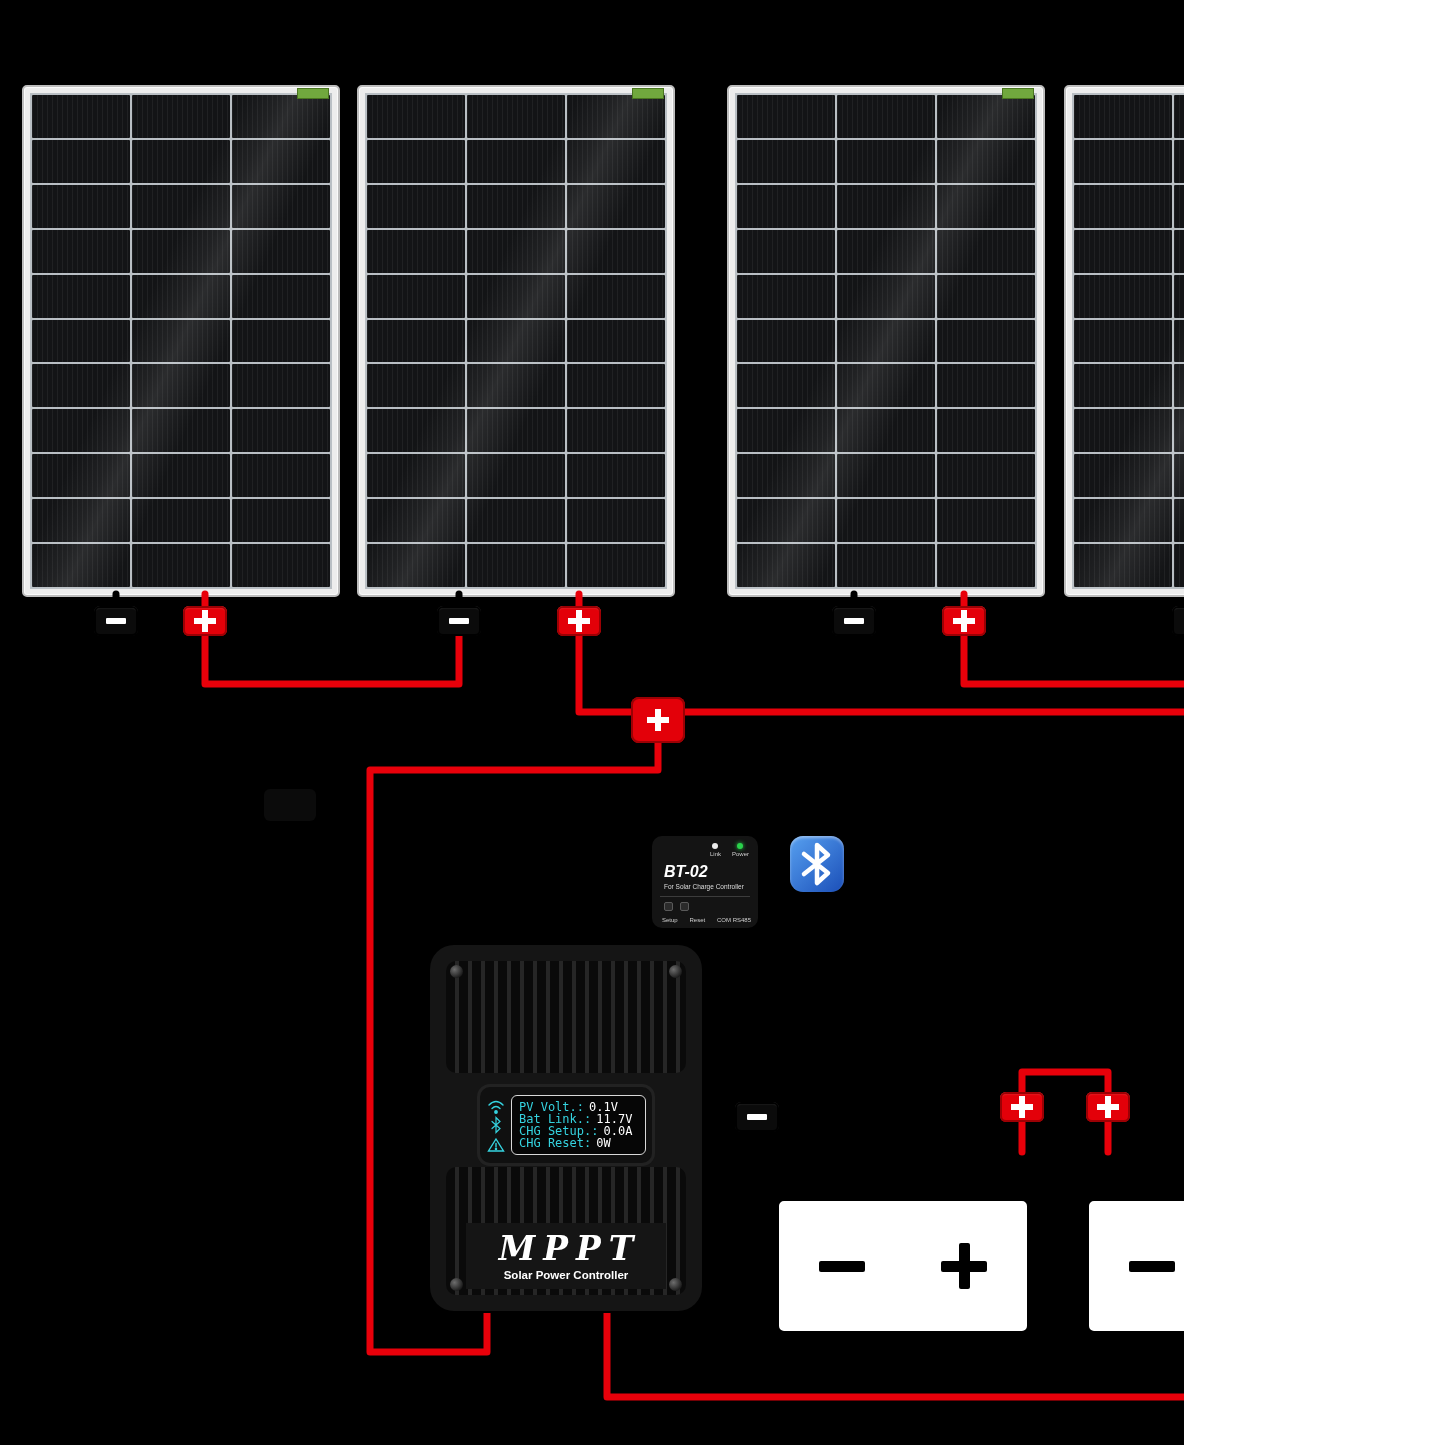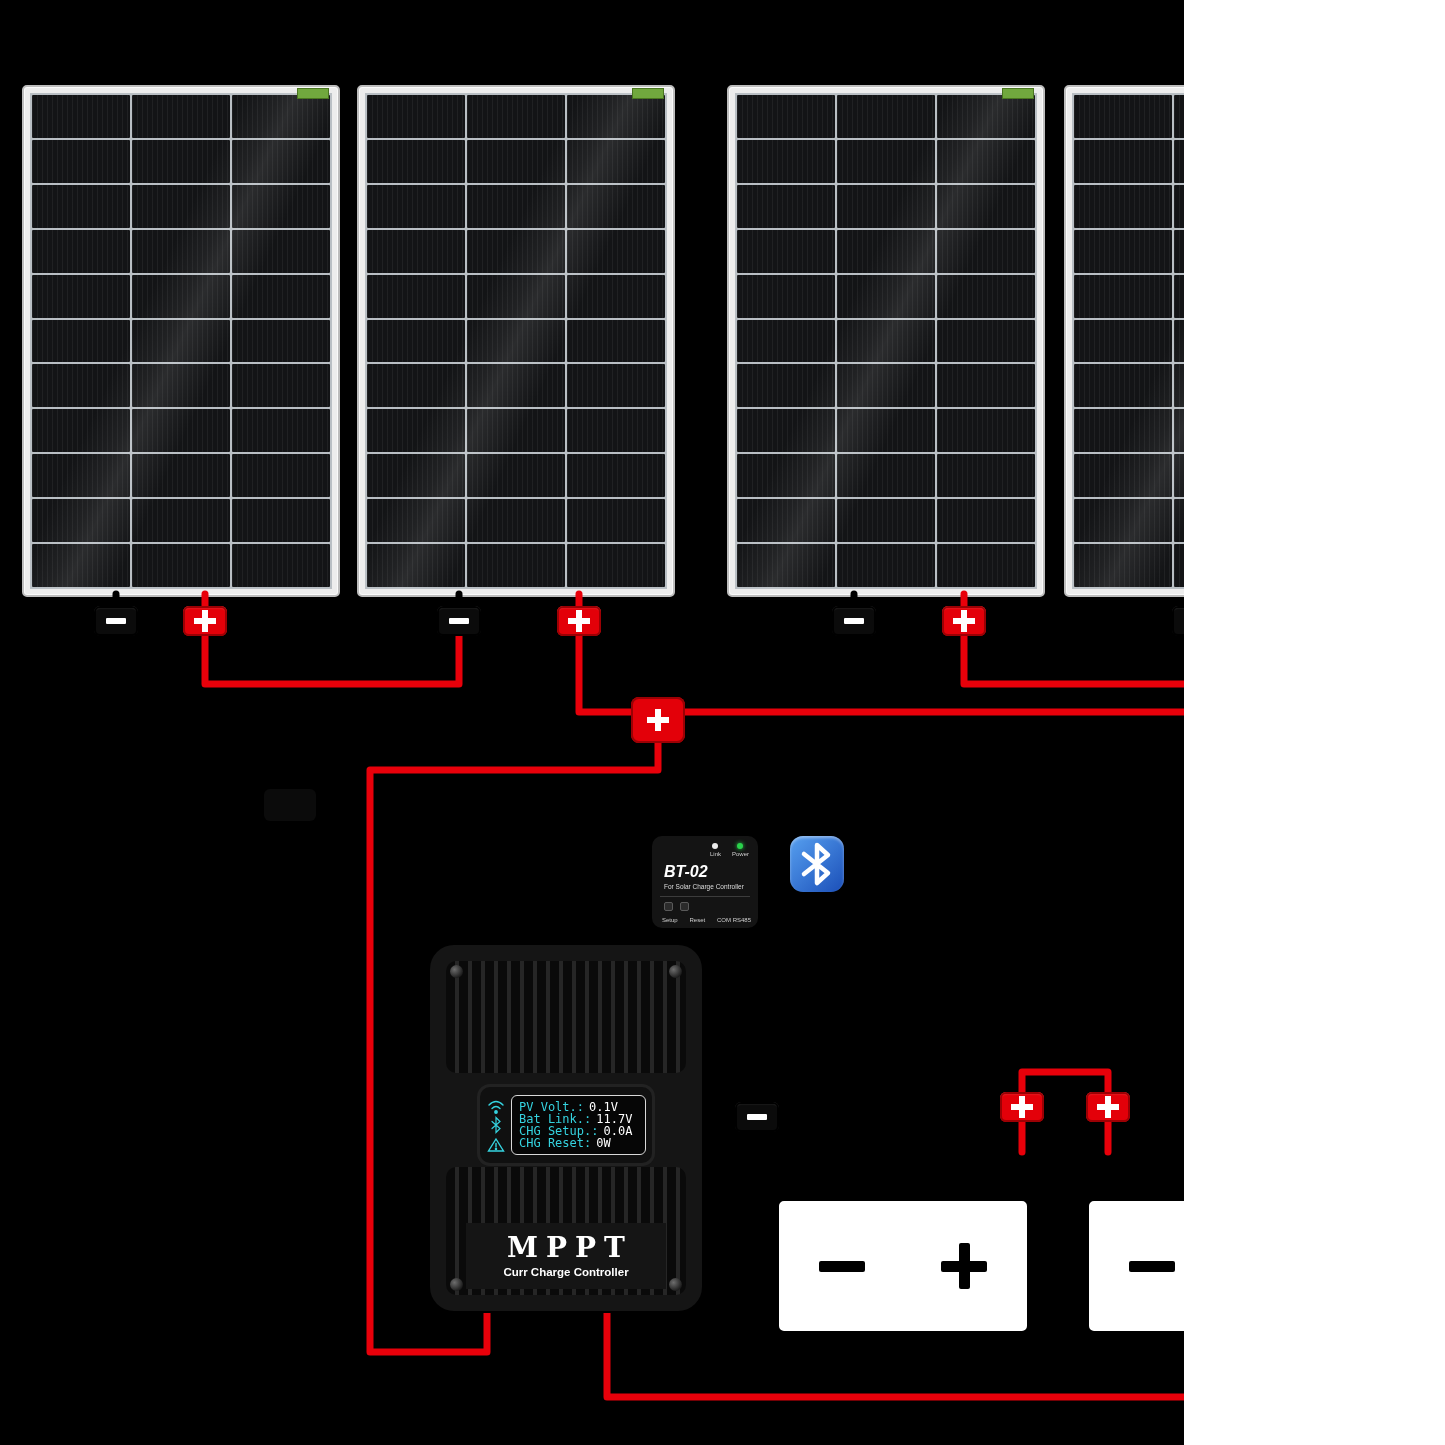--- a/index.html
+++ b/index.html
@@ -79,21 +79,21 @@
       background:#101010;border-radius:10px;box-shadow:0 0 0 3px #222;display:flex;align-items:center;
       padding:4px 6px;box-sizing:border-box;z-index:2;}
   .display-icons{margin-right:5px;flex:0 0 auto;}
   .lcd{flex:1;border:1px solid #d8d8d8;border-radius:6px;background:#060606;padding:5px 7px;
       display:flex;flex-direction:column;justify-content:space-between;height:60px;box-sizing:border-box;}
   .lcd-line{display:flex;gap:5px;font-family:"DejaVu Sans Mono",monospace;font-size:12px;line-height:1;}
   .lcd-label{color:#35d3e0;}
   .lcd-val{color:#ffffff;}
   .mppt-plate{position:absolute;left:50%;transform:translateX(-50%);top:278px;width:200px;height:66px;
       background:#151515;display:flex;flex-direction:column;align-items:center;justify-content:center;gap:4px;}
-  .mppt{color:#fff;font-family:"DejaVu Serif",serif;font-weight:bold;font-size:28px;
+  .mppt{color:#fff;font-family:"DejaVu Serif",serif;font-weight:bold;font-style:italic;font-size:33px;
       letter-spacing:8px;padding-left:8px;line-height:1;}
   .ctrl-label{color:#fff;font-size:11.5px;font-weight:bold;}
   .screw{position:absolute;width:13px;height:13px;border-radius:50%;
       background:radial-gradient(circle at 35% 35%,#6d6d6d,#1c1c1c 72%);}
   .s1{left:20px;top:20px}.s2{right:20px;top:20px}.s3{left:20px;bottom:20px}.s4{right:20px;bottom:20px}
 
   
   .battery{position:absolute;top:1192px;width:266px;height:148px;background:#fff;border:9px solid #000;
       border-radius:14px;box-sizing:border-box;z-index:3;display:flex;align-items:center;
       justify-content:space-between;padding:0 40px;}
@@ -393,21 +393,21 @@
         </div>
         <div class="lcd-line">
           <span class="lcd-label">CHG Reset:</span>
           <span class="lcd-val">0W</span>
         </div>
       </div>
     </div>
 
     <div class="mppt-plate">
       <div class="mppt">MPPT</div>
-      <div class="ctrl-label">Curr Charge Controller</div>
+      <div class="ctrl-label">Solar Power Controller</div>
     </div>
   </div>
 
   <div class="battery b1">
     <div class="term tl"></div>
     <div class="term tr"></div>
     <div class="bat-minus"></div>
     <div class="bat-plus"></div>
   </div>
   <div class="battery b2">

